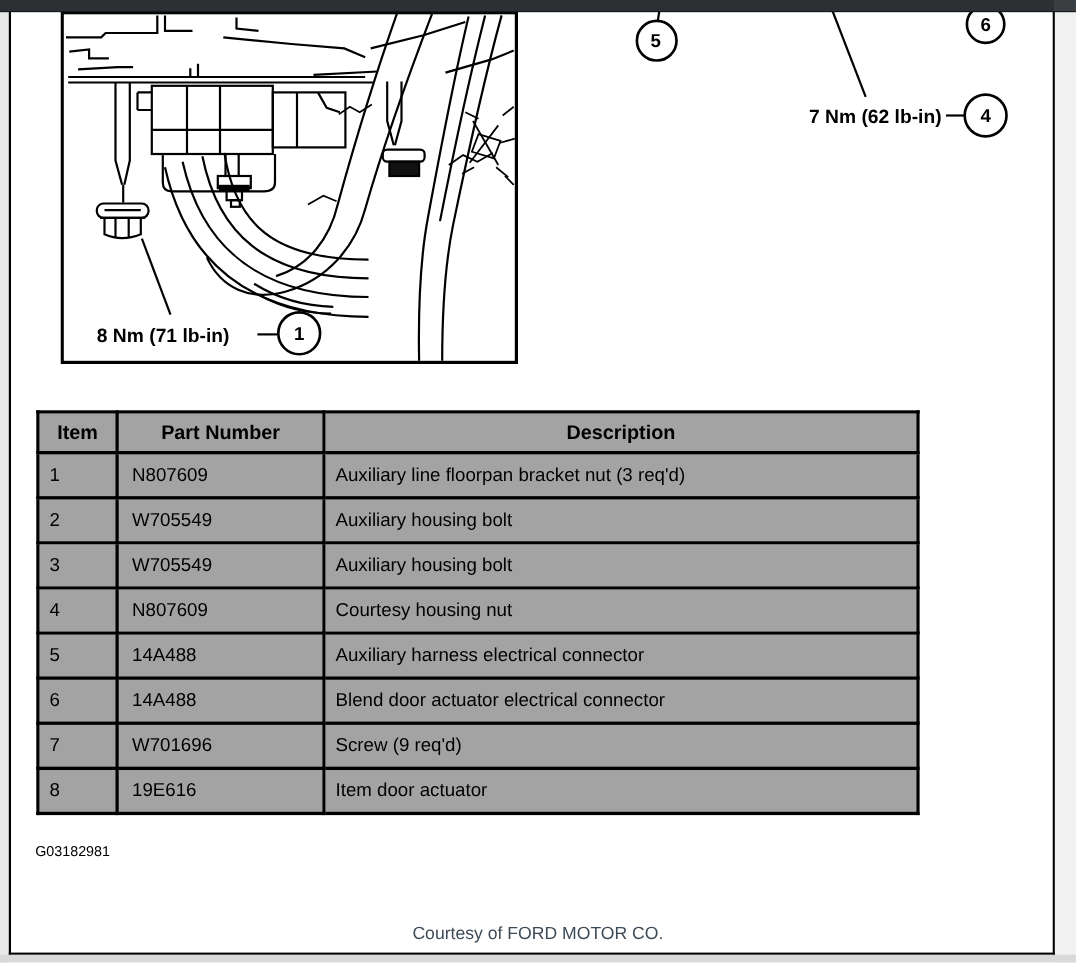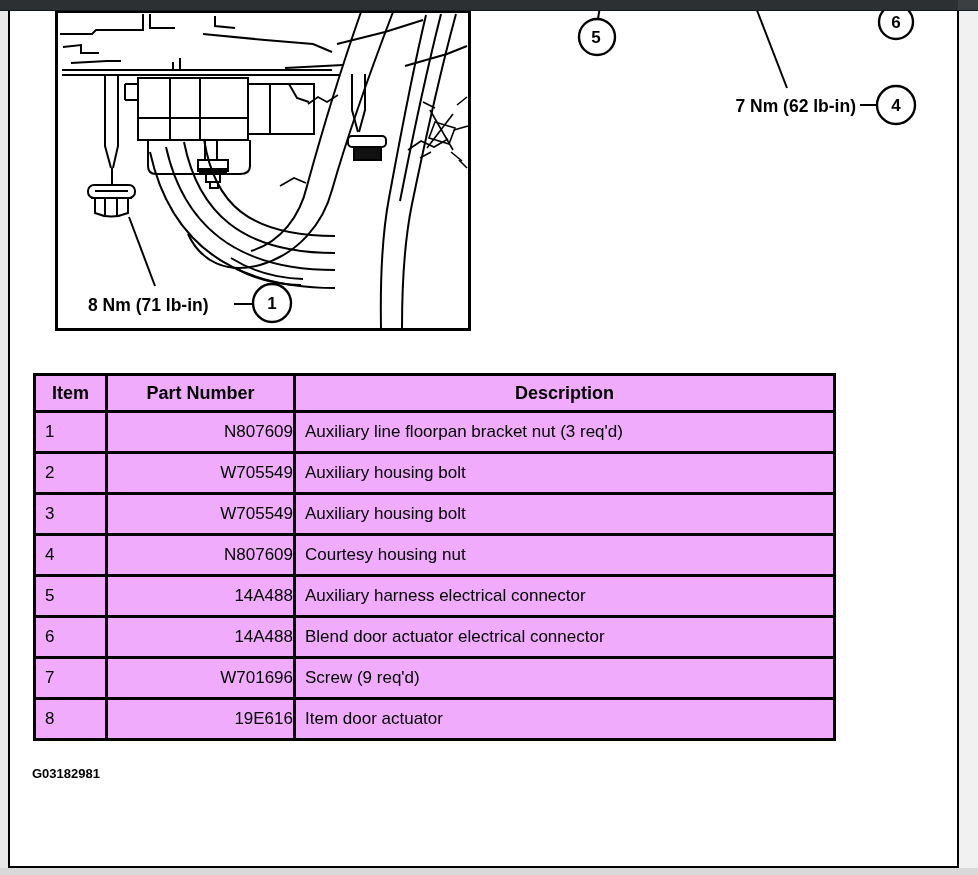--- a/index.html
+++ b/index.html
@@ -25,31 +25,31 @@
   .lnthin{fill:none;stroke:#000;stroke-width:1.6;}
   .callout-circ{fill:#fff;stroke:#000;stroke-width:2.4;}
   .callout-num{font-family:"Liberation Sans",sans-serif;font-weight:bold;font-size:17px;
                text-anchor:middle;fill:#000;}
   .torque-text{font-family:"Liberation Sans",sans-serif;font-weight:bold;font-size:17.5px;fill:#000;}
 
   
   .parts-table{position:absolute;left:33px;top:373px;width:800px;border-collapse:collapse;
                table-layout:fixed;z-index:3;}
   .parts-table th,.parts-table td{border:3px solid #000;font-family:"Liberation Sans",sans-serif;
-               color:#000;background:#f0abfc;overflow:hidden;white-space:nowrap;}
+               color:#000;background:#a3a3a3;overflow:hidden;white-space:nowrap;}
   .parts-table th{height:34px;font-size:18px;font-weight:bold;text-align:center;padding:0;}
   .parts-table td{height:38px;font-size:17px;font-weight:normal;vertical-align:middle;}
   .col-item{width:72px;}
   .col-part{width:188px;}
   .col-desc{width:540px;}
   td.cell-item{padding:0 0 0 9px;}
-  td.cell-part{padding:0 0 0 12px;text-align:right;}
+  td.cell-part{padding:0 0 0 12px;}
   td.cell-desc{padding:0 0 0 9px;}
 
-  .figure-id{position:absolute;left:32px;top:766px;font-size:13px;font-weight:bold;color:#000;z-index:3;}
+  .figure-id{position:absolute;left:32px;top:766px;font-size:13px;font-weight:normal;color:#000;z-index:3;}
   .courtesy{position:absolute;left:0;top:841px;width:978px;text-align:center;
             font-size:16px;color:#3d4b58;z-index:3;}
 </style>
 </head>
 <body>
 
 <div class="page">
 
   <div class="toolbar">
     <div class="corner"></div>
@@ -233,14 +233,15 @@
       </tr>
       <tr>
         <td class="cell-item">8</td>
         <td class="cell-part">19E616</td>
         <td class="cell-desc">Item door actuator</td>
       </tr>
     </tbody>
   </table>
 
   <div class="figure-id">G03182981</div>
+  <div class="courtesy">Courtesy of FORD MOTOR CO.</div>
 
 </div>
 
 </body></html>

